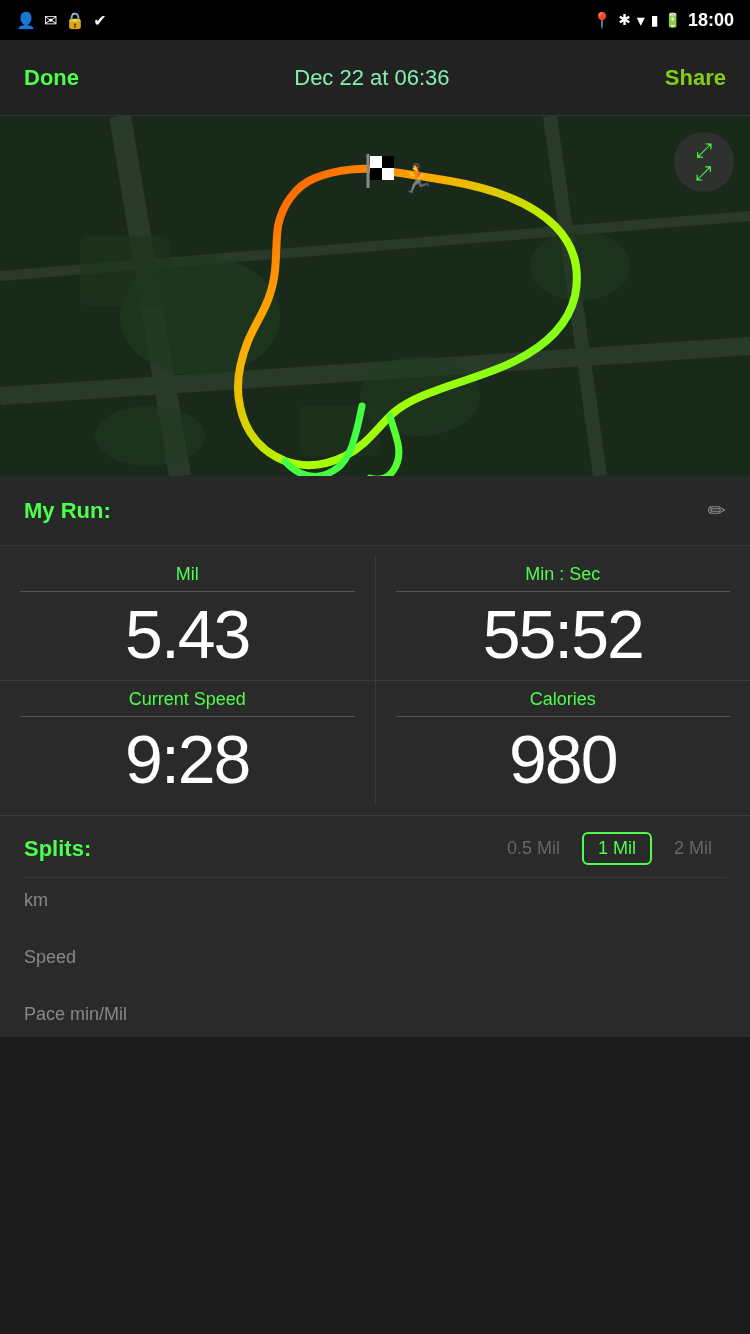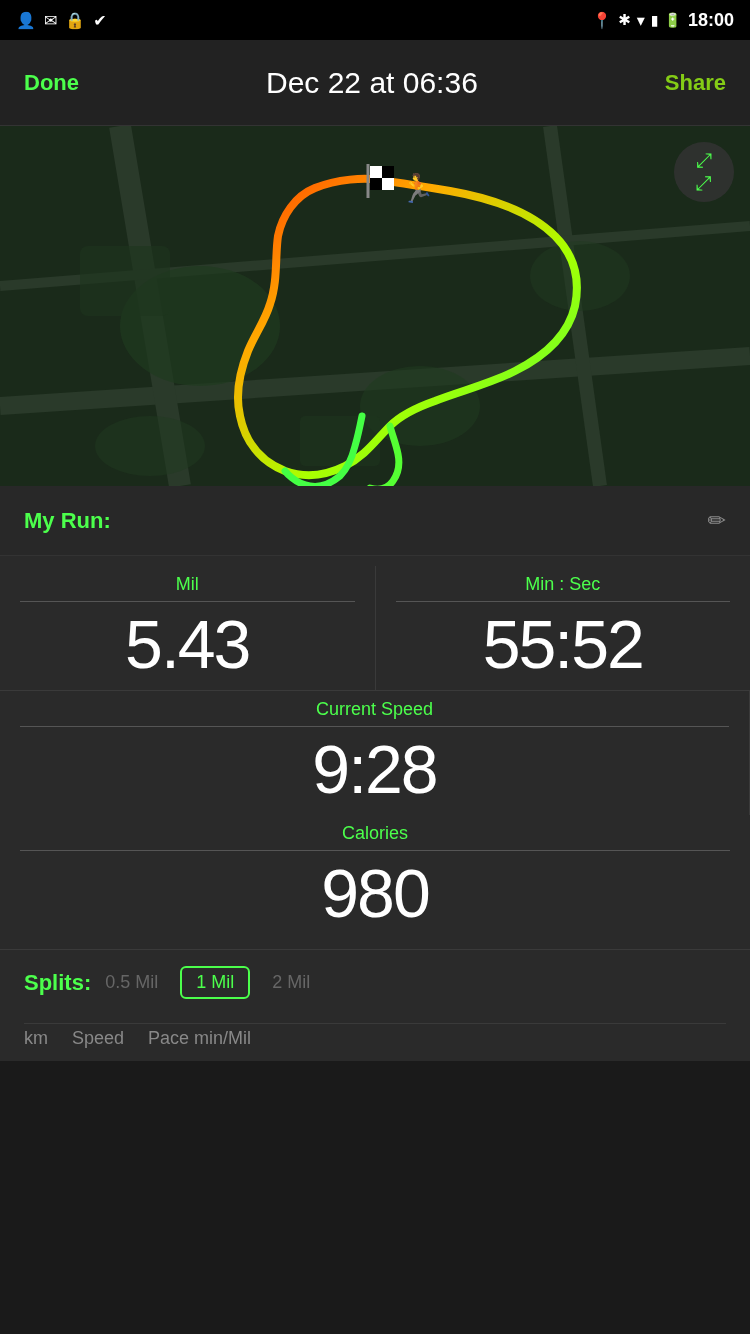--- a/index.html
+++ b/index.html
@@ -34,35 +34,35 @@
     }
     .status-time {
       font-size: 18px;
       font-weight: bold;
       color: white;
     }
 
     
     .header {
       background: #222;
-      height: 86px;
+      height: 76px;
       display: flex;
       align-items: center;
       justify-content: space-between;
       padding: 0 24px;
       border-bottom: 1px solid #333;
     }
     .header-done {
       color: #4cff4c;
       font-size: 22px;
       font-weight: bold;
     }
     .header-title {
-      color: #ffffff;
-      font-size: 30px;
+      color: #86efac;
+      font-size: 22px;
     }
     .header-share {
       color: #84cc16;
       font-size: 22px;
       font-weight: bold;
     }
 
     
     .map-container {
       width: 750px;
@@ -166,21 +166,22 @@
 
     
     .splits-section {
       background: #2a2a2a;
       padding: 16px 24px 12px;
       border-top: 1px solid #3a3a3a;
     }
     .splits-header {
       display: flex;
       align-items: center;
-      margin-bottom: 24px;
+      justify-content: space-between;
+      margin-bottom: 12px;
     }
     .splits-label {
       color: #4cff4c;
       font-size: 22px;
       font-weight: bold;
     }
     .splits-buttons {
       display: flex;
       gap: 8px;
       align-items: center;
@@ -196,23 +197,24 @@
     .split-btn.active {
       color: #4cff4c;
       border: 2px solid #4cff4c;
       border-radius: 6px;
       padding: 4px 14px;
     }
 
     
     .splits-table-header {
       display: flex;
-      gap: 24px;
-      padding: 4px 0 0;
+      gap: 36px;
+      padding: 12px 0 0;
       border-top: 1px solid #3a3a3a;
+      flex-direction: column;
     }
     .splits-col {
       color: #888;
       font-size: 18px;
     }
   </style>
 </head>
 <body>
 
 <div class="status-bar">
@@ -321,21 +323,21 @@
       <div class="stat-divider"></div>
       <span class="stat-value">5.43</span>
     </div>
     <div class="stat-cell">
       <span class="stat-label">Min : Sec</span>
       <div class="stat-divider"></div>
       <span class="stat-value">55:52</span>
     </div>
   </div>
 
-  <div class="stats-row" style="border-bottom:none;flex-direction:column;">
+  <div class="stats-row" style="border-bottom:none;">
     <div class="stat-cell">
       <span class="stat-label">Current Speed</span>
       <div class="stat-divider"></div>
       <span class="stat-value">9:28</span>
     </div>
     <div class="stat-cell">
       <span class="stat-label">Calories</span>
       <div class="stat-divider"></div>
       <span class="stat-value">980</span>
     </div>

